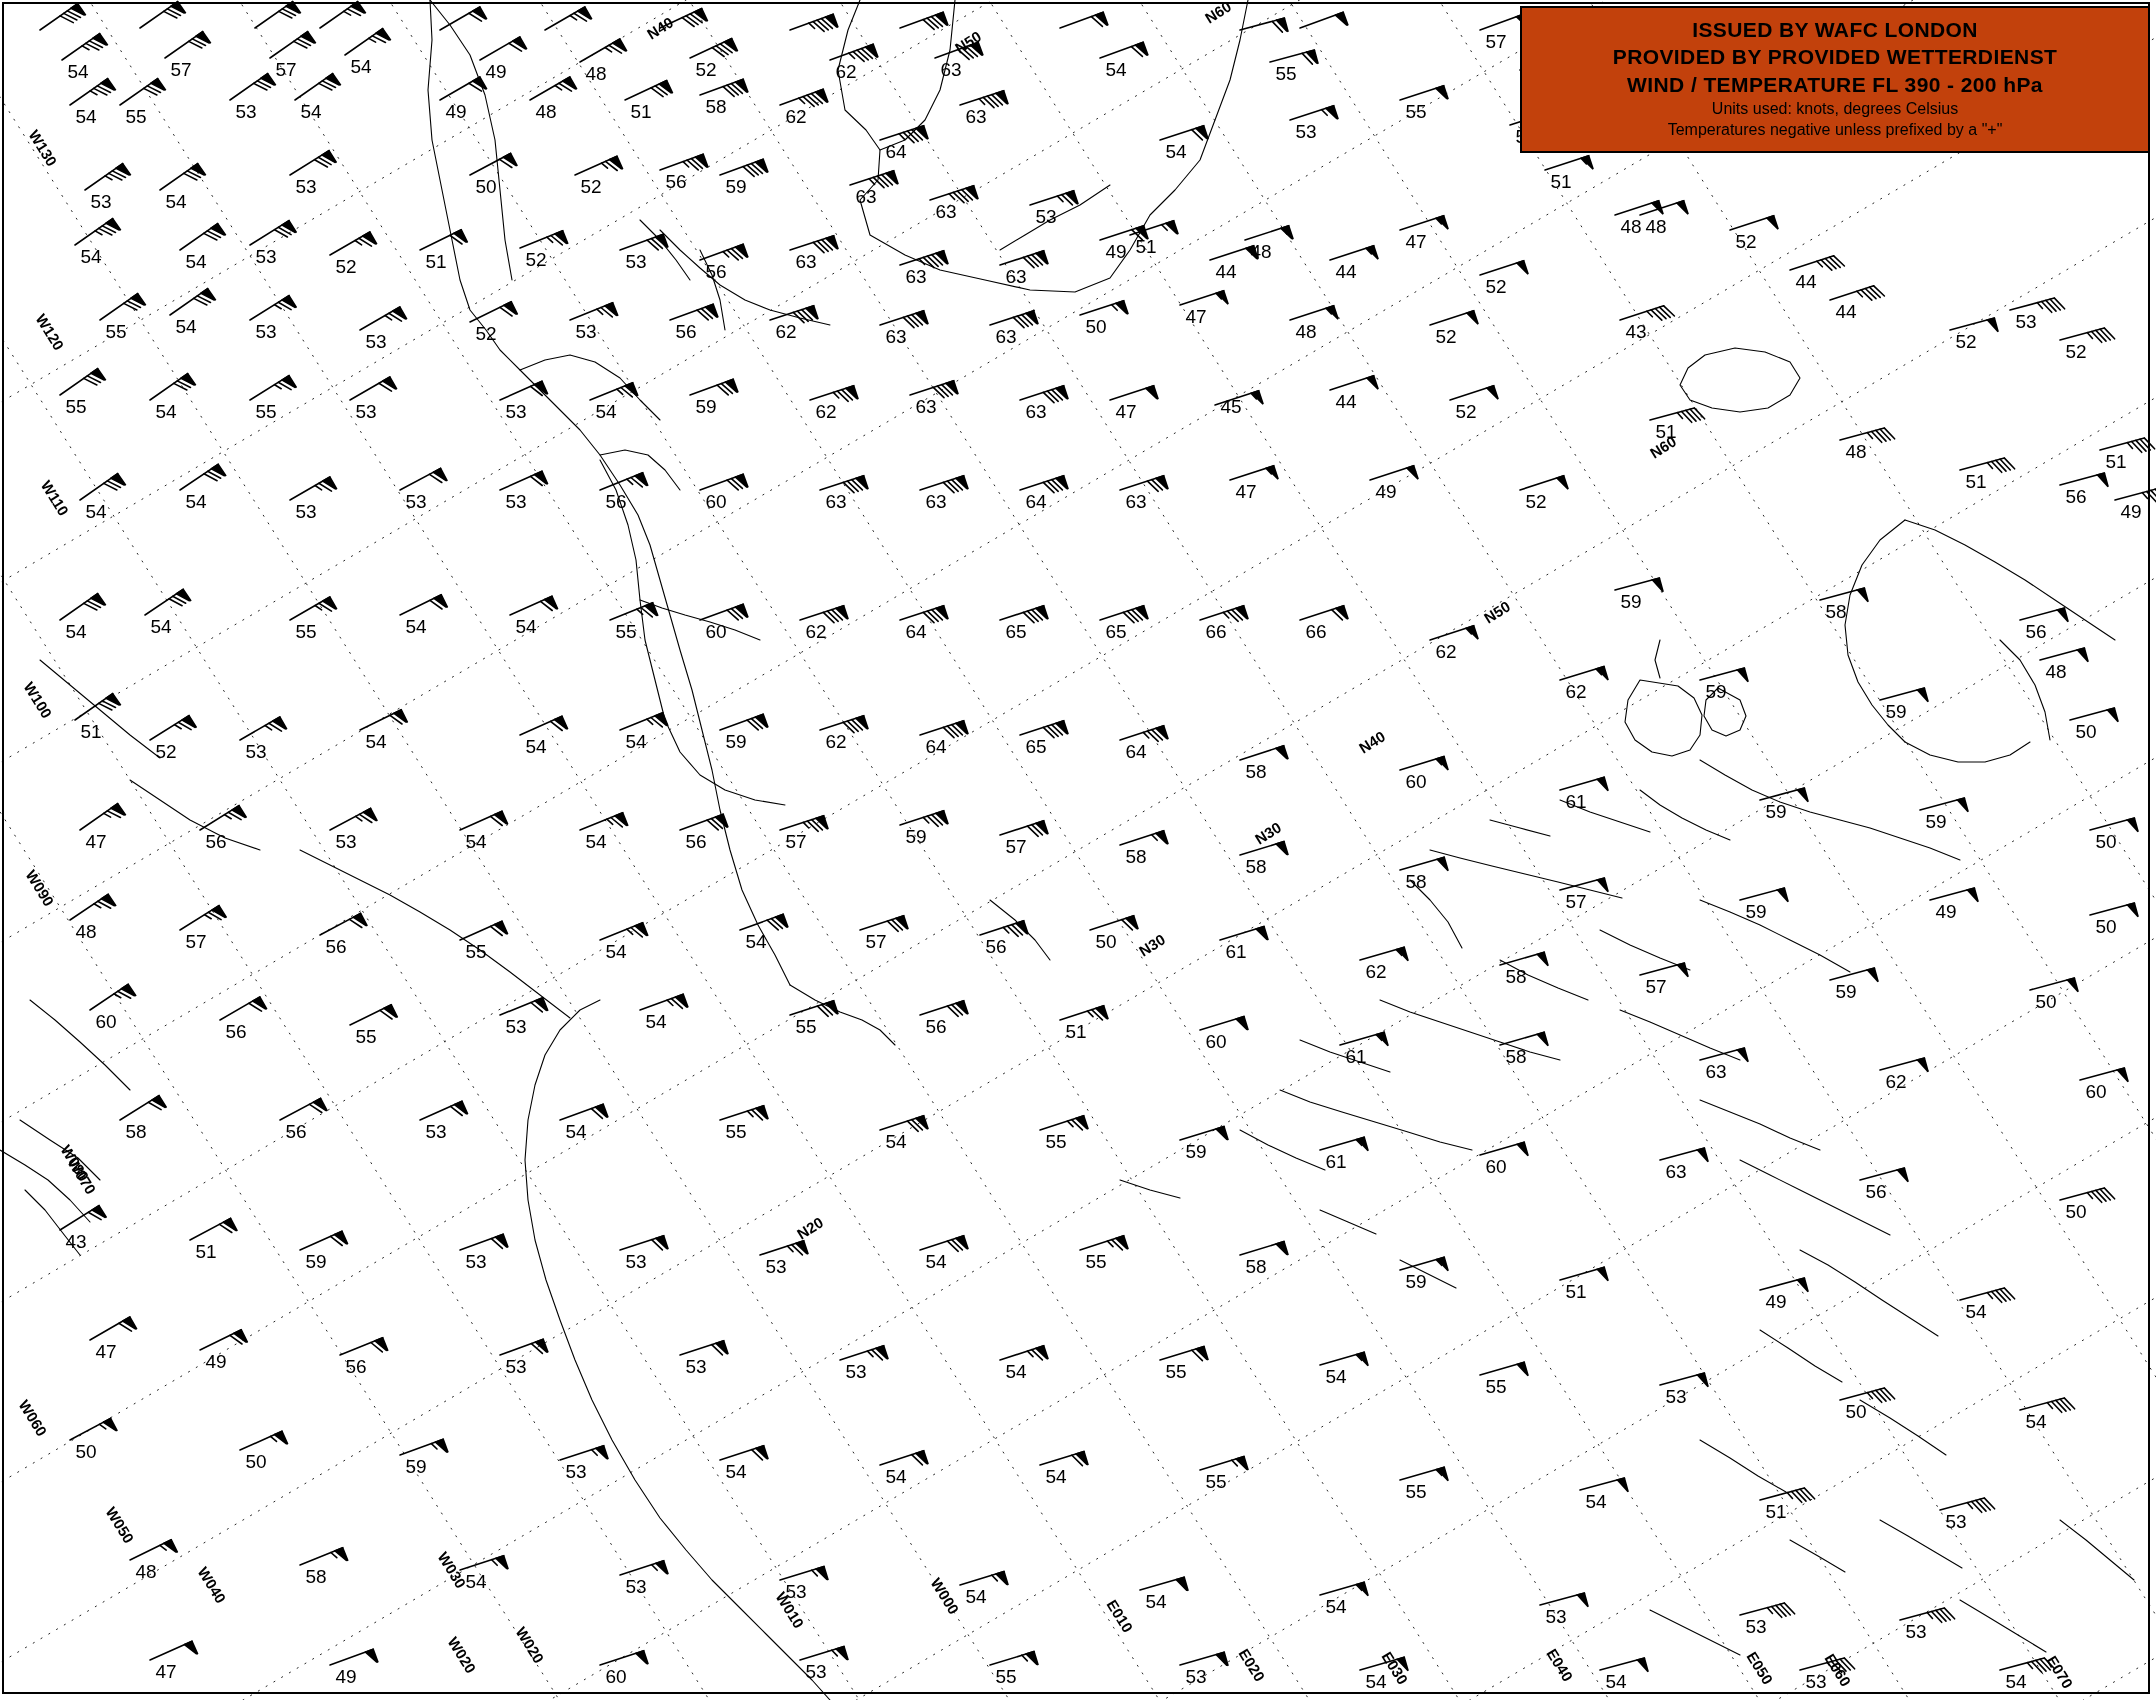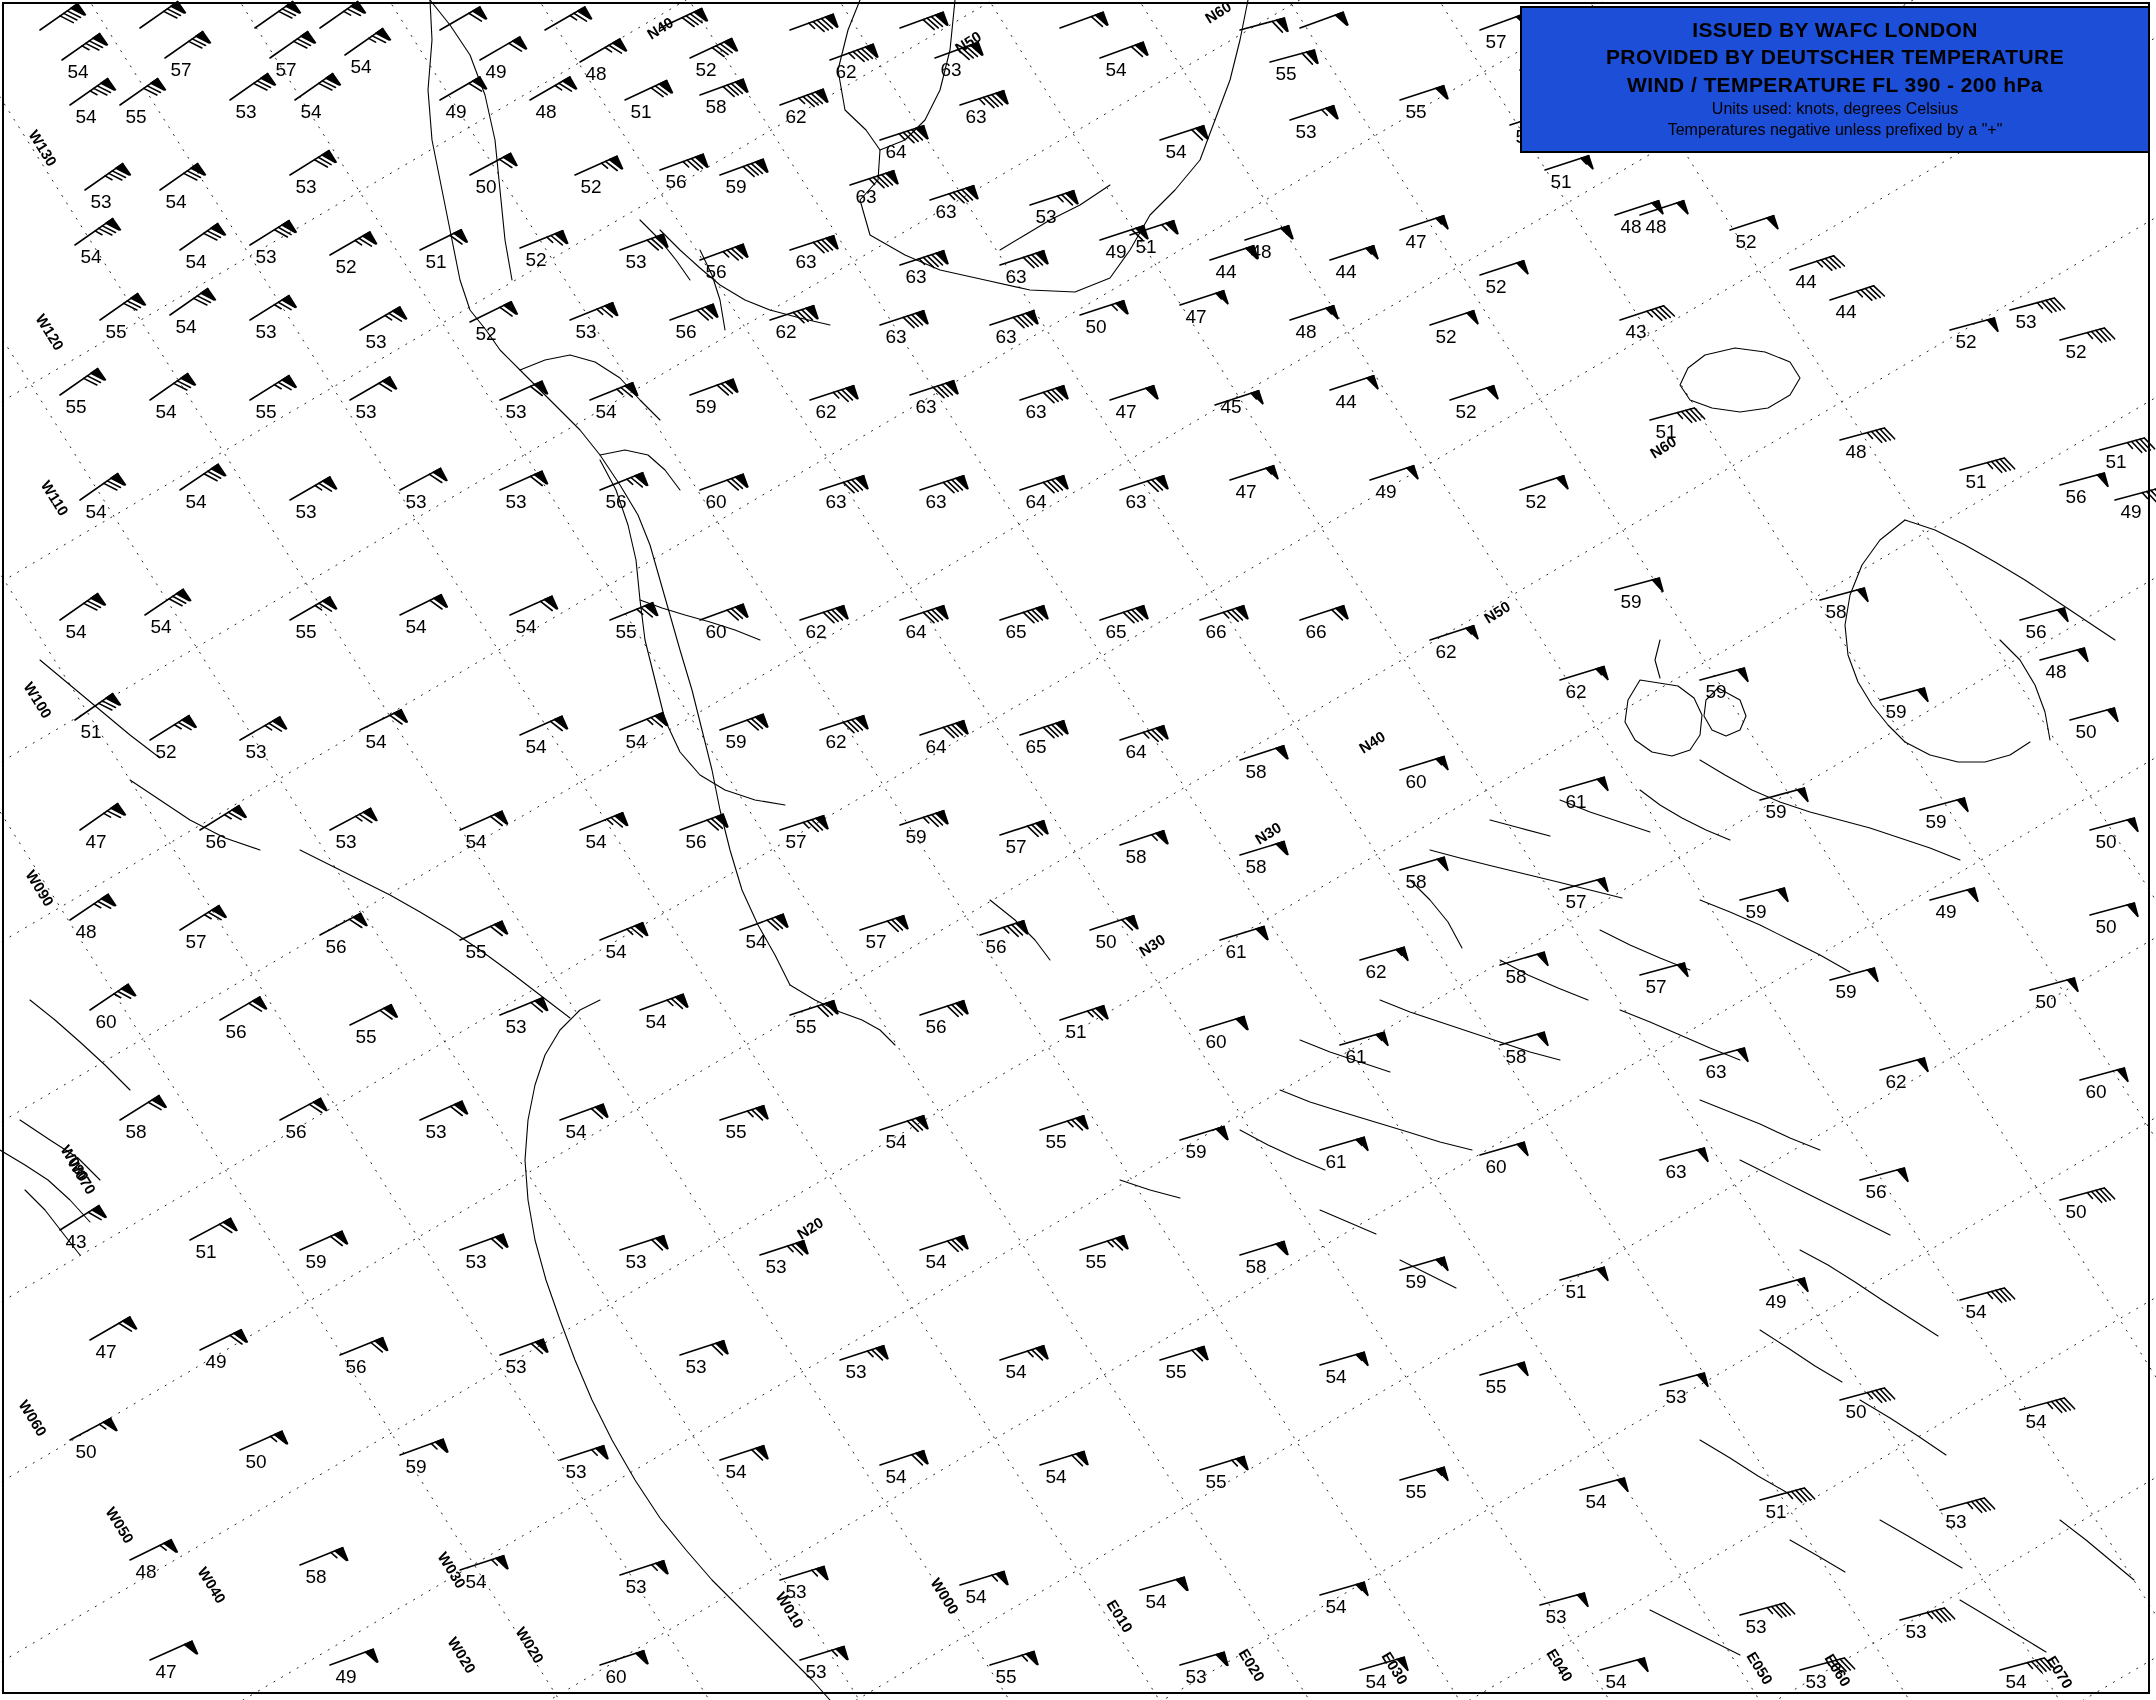--- a/index.html
+++ b/index.html
@@ -33,21 +33,21 @@
     top: 0;
     width: 2156px;
     height: 1700px;
   }
   
   #legend-box {
     position: absolute;
     right: 6px;
     top: 6px;
     width: 630px;
-    background: #1d4ed8;
+    background: #c2410c;
     border: 2px solid #000;
     box-sizing: border-box;
     padding: 8px 10px 10px 10px;
     text-align: center;
   }
   #legend-box .ln {
     font-size: 21px;
     font-weight: bold;
     line-height: 1.30;
     letter-spacing: 0.4px;
@@ -2272,20 +2272,20 @@
       <div class="grid-label" style="left: 1372px; top: 742px; transform: translate(-50%, -50%) rotate(-32deg);">N40</div>
       <div class="grid-label" style="left: 1497px; top: 612px; transform: translate(-50%, -50%) rotate(-32deg);">N50</div>
       <div class="grid-label" style="left: 1663px; top: 447px; transform: translate(-50%, -50%) rotate(-32deg);">N60</div>
       <div class="grid-label" style="left: 1152px; top: 945px; transform: translate(-50%, -50%) rotate(-32deg);">N30</div>
       <div class="grid-label" style="left: 810px; top: 1228px; transform: translate(-50%, -50%) rotate(-32deg);">N20</div>
       <div class="grid-label" style="left: 2060px; top: 1672px; transform: translate(-50%, -50%) rotate(58deg);">E070</div>
     </div>
 
   <div id="legend-box">
     <div class="ln">ISSUED BY WAFC LONDON</div>
-    <div class="ln">PROVIDED BY DEUTSCHER TEMPERATURE</div>
+    <div class="ln">PROVIDED BY PROVIDED WETTERDIENST</div>
     <div class="ln">WIND / TEMPERATURE FL 390 - 200 hPa</div>
     <div class="sm">Units used: knots, degrees Celsius</div>
     <div class="sm">Temperatures negative unless prefixed by a "+"</div>
   </div>
 
   <div id="chart-border"></div>
 </div>
 
 </body></html>

